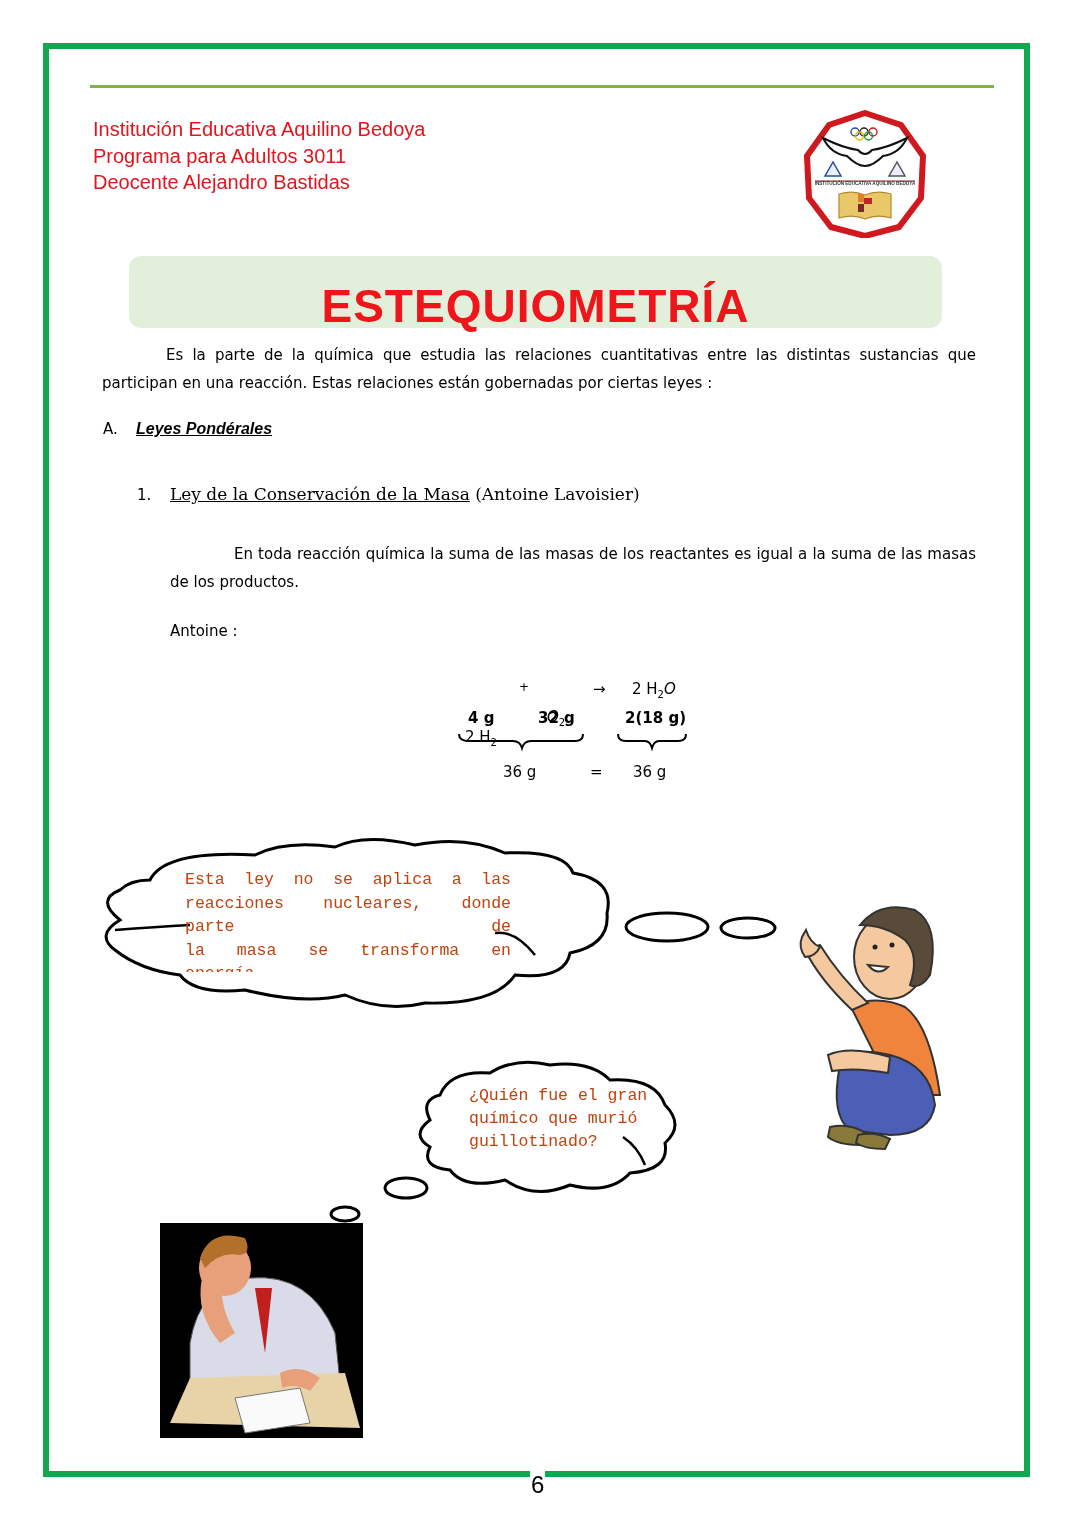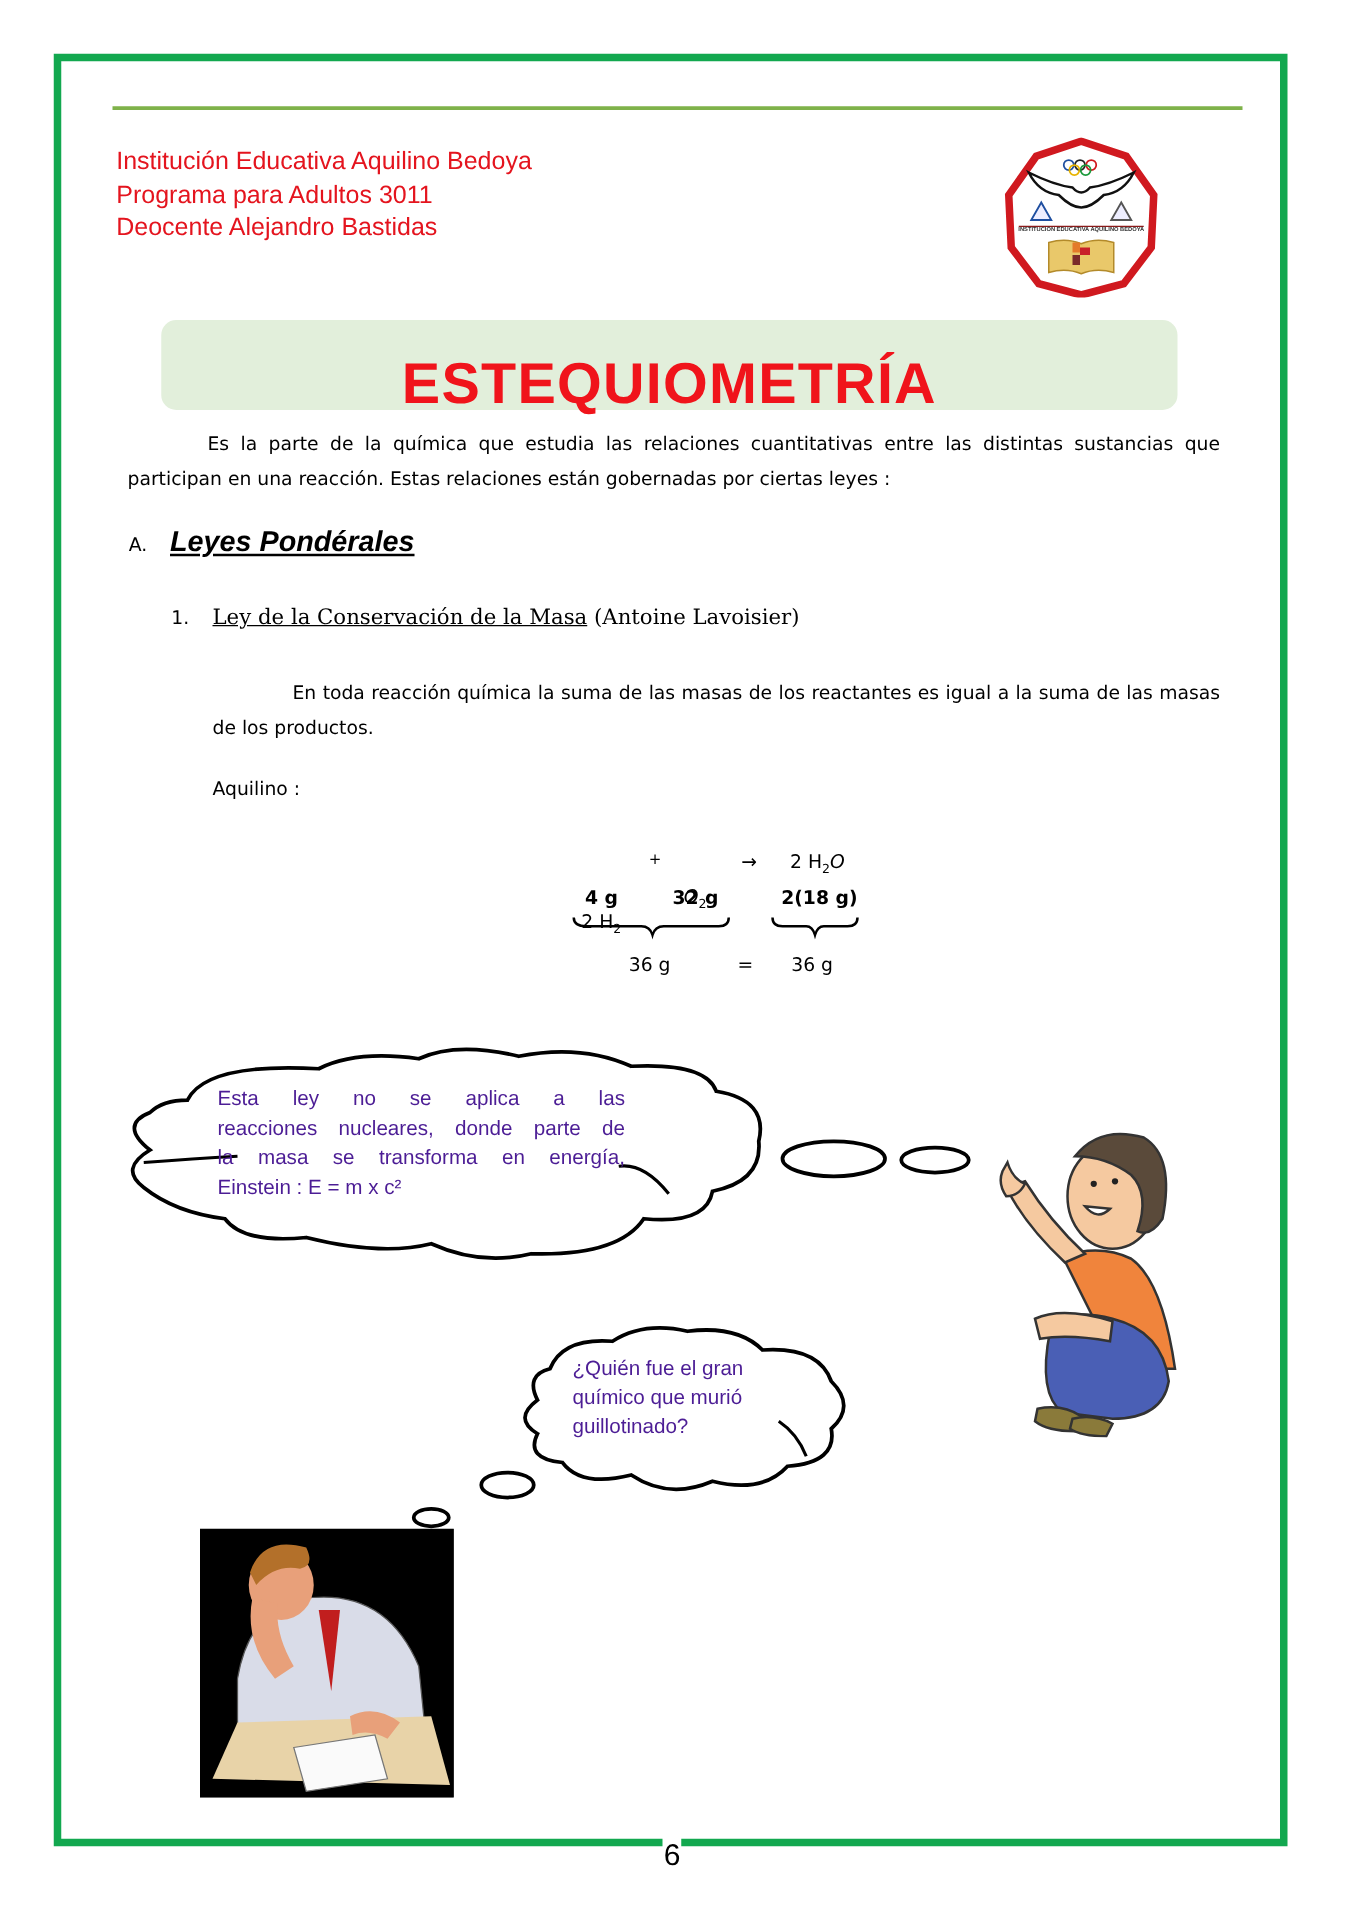--- a/index.html
+++ b/index.html
@@ -6,32 +6,32 @@
     body { width: 1080px; height: 1527px; position: relative; overflow: hidden; font-family: "DejaVu Sans", sans-serif; color: #000; }
     .page-border { position: absolute; left: 43px; top: 43px; width: 987px; height: 1434px; border: 6px solid #12a84f; box-sizing: border-box; }
     .top-rule { position: absolute; left: 90px; top: 85px; width: 904px; height: 3px; background: #7fb24a; }
     .header-text { position: absolute; left: 93px; top: 116px; color: #e4141e; font-family: "Liberation Sans", sans-serif; font-size: 20px; line-height: 26.5px; }
     .logo { position: absolute; left: 803px; top: 110px; width: 124px; height: 128px; }
     .banner { position: absolute; left: 129px; top: 256px; width: 813px; height: 72px; background: #e2efdb; border-radius: 12px; display: flex; align-items: center; justify-content: center; }
     .banner-title { color: #f0141b; font-family: "Liberation Sans", sans-serif; font-weight: 700; font-size: 46px; letter-spacing: 1px; margin-top: 28px; }
     .intro { position: absolute; left: 102px; top: 341px; width: 874px; font-family: "DejaVu Sans", sans-serif; font-size: 15px; line-height: 28px; text-align: justify; text-indent: 64px; }
     .section-a { position: absolute; left: 103px; top: 420px; display: flex; align-items: baseline; }
     .section-letter { font-size: 15px; width: 33px; font-family: "DejaVu Sans", sans-serif; }
-    .section-title { font-family: "Liberation Sans", sans-serif; font-weight: 700; font-style: italic; font-size: 23px; text-decoration: underline; }
+    .section-title { font-family: "Liberation Sans", sans-serif; font-weight: 700; font-style: italic; font-size: 16px; text-decoration: underline; }
     .law-heading { position: absolute; left: 137px; top: 484px; display: flex; align-items: baseline; font-family: "DejaVu Serif", serif; font-size: 17px; }
     .law-num { width: 33px; font-family: "DejaVu Sans", sans-serif; font-size: 15px; }
     .law-name { text-decoration: underline; }
     .law-body { position: absolute; left: 170px; top: 540px; width: 806px; font-size: 15px; line-height: 28px; text-align: justify; text-indent: 64px; }
     .example-label { position: absolute; left: 170px; top: 622px; font-size: 15px; }
     .equation { position: absolute; left: 455px; top: 678px; width: 250px; height: 120px; font-family: "DejaVu Sans", sans-serif; font-size: 15px; }
     .eq-item { position: absolute; white-space: nowrap; }
     .eq-bold { font-weight: 700; }
     .eq-brace { position: absolute; }
     .cloud-svg { position: absolute; }
-    .cloud-text { position: absolute; font-family: Liberation Sans, sans-serif; color: #4c1d95; }
+    .cloud-text { position: absolute; font-family: Liberation Mono, monospace; color: #c2410c; margin-left: 11px; }
     .cloud1-text { left: 174px; top: 868px; width: 326px; height: 104px; overflow: hidden; font-size: 16.5px; line-height: 23.5px; text-align: justify; text-align-last: justify; }
     .cloud1-text span.line { display: block; text-align: justify; text-align-last: justify; }
     .cloud2-text { left: 458px; top: 1084px; width: 180px; font-size: 16.5px; line-height: 23px; }
     .boy { position: absolute; left: 780px; top: 895px; width: 180px; height: 255px; }
     .man-pic { position: absolute; left: 160px; top: 1223px; width: 203px; height: 215px; background: #000; overflow: hidden; }
     .page-number { position: absolute; left: 530px; top: 1470px; font-family: "Liberation Sans", sans-serif; font-size: 24px; background: #fff; padding: 0 1px; line-height: 30px; }
   </style>
 </head>
 <body>
 
@@ -77,21 +77,21 @@
   <span class="section-title">Leyes Pondérales</span>
 </div>
 
 <div class="law-heading">
   <span class="law-num">1.</span>
   <span class="law-name">Ley de la Conservación de la Masa</span>
   <span style="white-space:pre"> (Antoine Lavoisier)</span>
 </div>
 
 <div class="law-body">En toda reacción química la suma de las masas de los reactantes es igual a la suma de las masas de los productos.</div>
-<div class="example-label">Aquilino :</div>
+<div class="example-label">Antoine :</div>
 
 <div class="equation">
   <span class="eq-item" style="left:10px;top:2px;margin-top:48px;"><span>2 H</span><sub style="font-size:10px">2</sub></span>
   <span class="eq-item" style="left:64px;top:2px;font-size:12px;">+</span>
   <span class="eq-item" style="left:92px;top:2px;font-style:italic;margin-top:28px;"><span>O</span><sub style="font-size:10px;font-style:normal">2</sub></span>
   <span class="eq-item" style="left:138px;top:2px;">→</span>
   <span class="eq-item" style="left:177px;top:2px;"><span>2 H</span><sub style="font-size:10px">2</sub><span style="font-style:italic">O</span></span>
 
   <span class="eq-item eq-bold" style="left:13px;top:31px;">4 g</span>
   <span class="eq-item eq-bold" style="left:83px;top:31px;">32 g</span>

